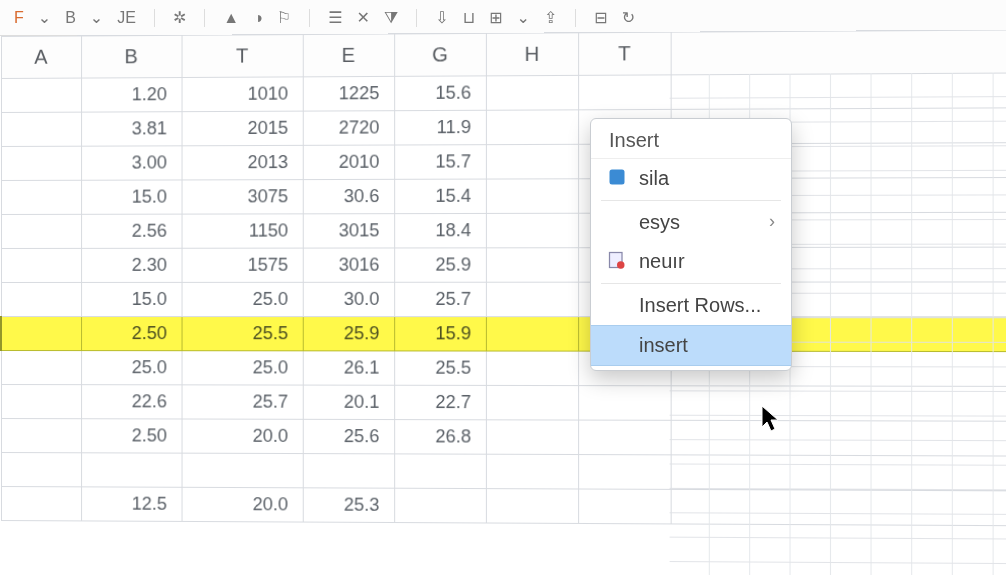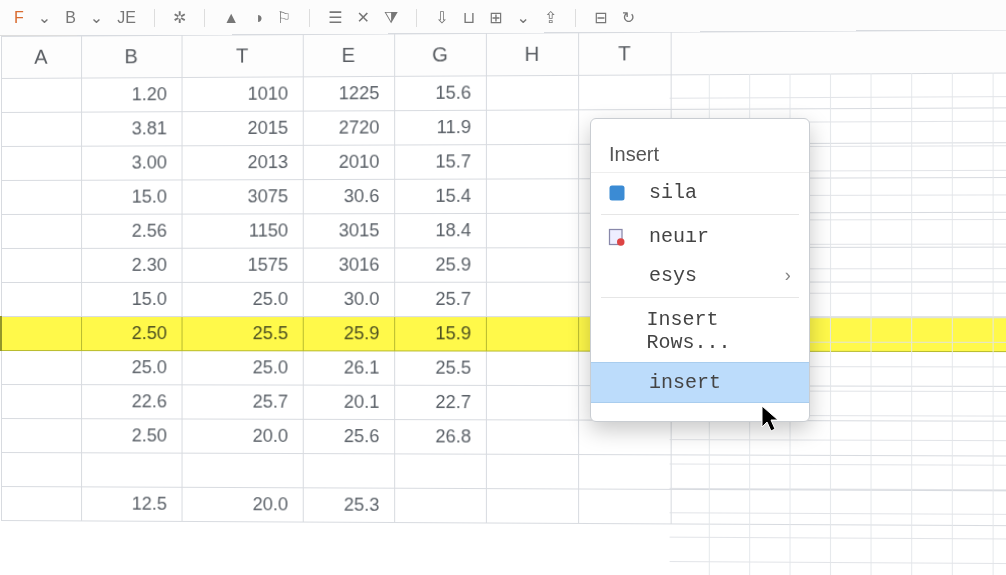--- a/index.html
+++ b/index.html
@@ -68,44 +68,42 @@
   .right-lines {
     position:absolute; top:42px; right:0; bottom:0; width:346px;
     background-image: repeating-linear-gradient(to bottom, transparent 0, transparent 23px, #dfe2e6 23px, #dfe2e6 24px),
                       repeating-linear-gradient(to right, transparent 0, transparent 38px, #e4e7ea 38px, #e4e7ea 39px);
     opacity:.9;
   }
   .context-menu {
     position: absolute;
     top: 118px;
     left: 590px;
-    width: 220px;
+    width: 202px;
     background: #fff;
     border: 1px solid #c9cdd2;
     border-radius: 6px;
     box-shadow: 0 8px 22px rgba(0,0,0,.22);
-    padding: 18px 0;
+    padding: 4px 0;
     filter: blur(0);
     z-index: 20;
   }
   .context-menu .title {
     font-size: 20px;
     color: #555;
     padding: 6px 16px 6px 18px;
     border-bottom: 1px solid #eee;
   }
   .context-menu .item {
     display: flex;
-    align-items: center;
-    gap: 22px;
+    gap: 12px;
     padding: 8px 16px;
     font-size: 20px;
     color: #444;
     cursor: default;
-    font-family: Liberation Mono, monospace;
   }
   .context-menu .item.hover { background: #bcdcfb; border-top:1px solid #a9cdee; border-bottom:1px solid #a9cdee;}
   .context-menu .item .mi { width: 20px; height:20px; display:inline-flex; align-items:center; justify-content:center;}
   .context-menu .divider { height:1px; background:#e6e6e6; margin: 2px 10px; }
   .context-menu .sub { margin-left:auto; color:#888; font-size:18px;}
   .cursor {
     position:absolute;
     top: 405px; left: 760px;
     width: 22px; height: 28px;
     z-index:30;
@@ -307,33 +305,33 @@
       <div class="item">
         <span class="mi">
           <svg viewBox="0 0 16 16">
             <rect x="2" y="2" width="12" height="12" rx="2" fill="#3b8bd4"></rect>
           </svg>
         </span>
         <span>sila</span>
       </div>
       <div class="divider"></div>
       <div class="item">
+        <span class="mi"></span>
+        <span>esys</span>
+        <span class="sub">›</span>
+      </div>
+      <div class="item">
         <span class="mi">
           <svg viewBox="0 0 16 16">
             <rect x="2" y="2" width="10" height="12" fill="#eef" stroke="#88a"></rect>
             <circle cx="11" cy="12" r="3" fill="#d44"></circle>
           </svg>
         </span>
         <span>neuır</span>
       </div>
-      <div class="item">
-        <span class="mi"></span>
-        <span>esys</span>
-        <span class="sub">›</span>
-      </div>
       <div class="divider"></div>
       <div class="item">
         <span class="mi"></span>
         <span>Insert Rows...</span>
       </div>
       <div class="item hover">
         <span class="mi"></span>
         <span>insert</span>
       </div>
     </div>

